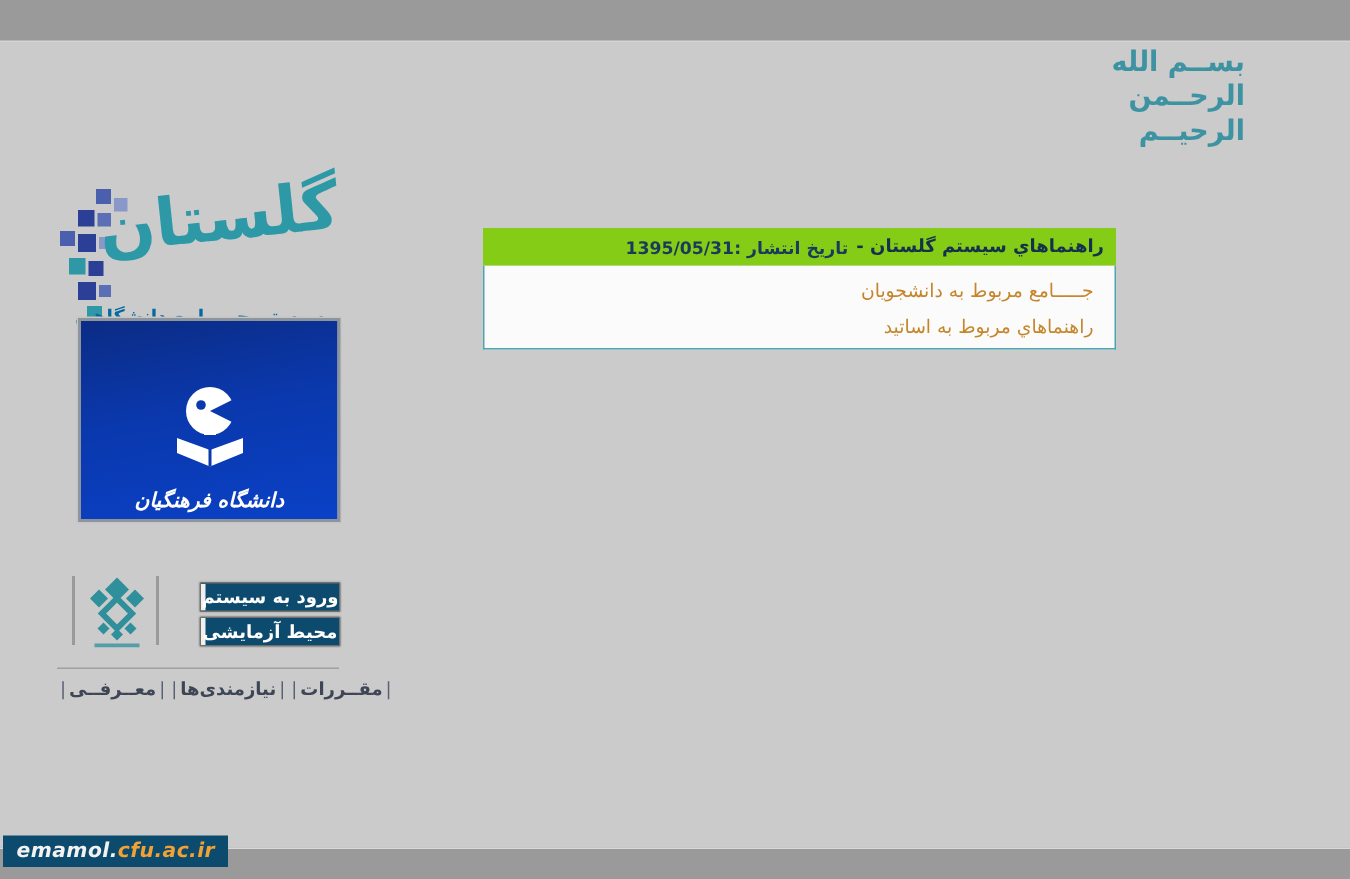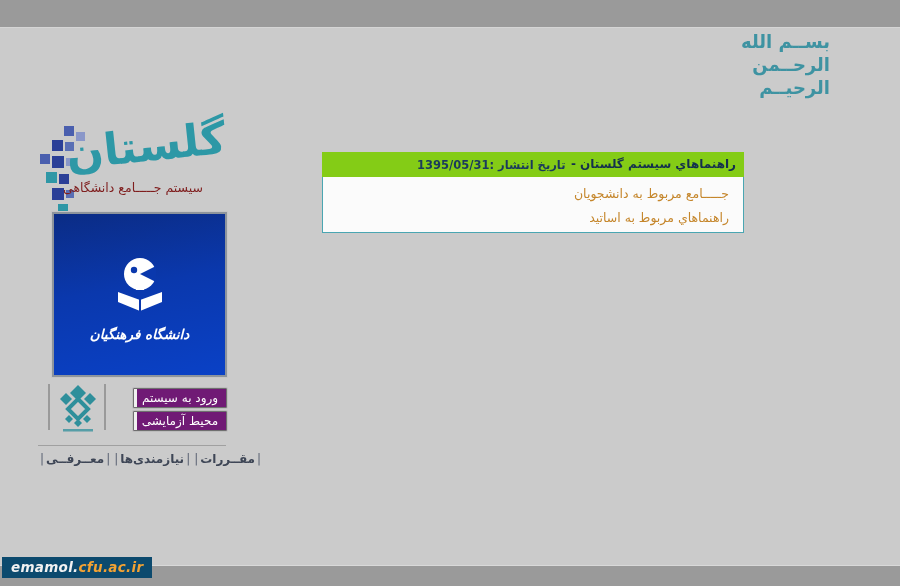--- a/index.html
+++ b/index.html
@@ -15,42 +15,42 @@
   
   .bismillah { position:absolute; left:740px; top:32px; width:90px;
                color:#3e93a2; font-weight:bold; font-size:18px; line-height:22px;
                text-align:right; direction:rtl; transform:scaleY(1.05); }
 
   
   .pixel-mosaic { position:absolute; left:38px; top:126px; }
   .wordmark { position:absolute; left:62px; top:102px; width:168px; height:88px;
               color:#2d98a6; font-size:44px; font-weight:bold; direction:rtl;
               text-align:center; line-height:88px; transform:rotate(-6deg); }
-  .brand-subtitle { position:absolute; left:40px; top:180px; width:186px;
-                    color:#7f1d1d; font-size:12.5px; font-weight:normal;
+  .brand-subtitle { position:absolute; left:40px; top:203px; width:186px;
+                    color:#0369a1; font-size:12.5px; font-weight:bold;
                     direction:rtl; text-align:center; letter-spacing:.5px; white-space:nowrap; }
 
   
-  .univ-box { position:absolute; left:52px; top:212px; width:175px; height:165px;
+  .univ-box { position:absolute; left:52px; top:212px; width:175px; height:136px;
               border:2px solid #8d949c; box-shadow:0 0 0 1px #c6c6c6;
               background:linear-gradient(170deg,#0b2c85 0%,#0a38ad 45%,#0a41c6 100%);
               display:flex; flex-direction:column; align-items:center; }
   .univ-box .emblem { margin-top:40px; }
   .univ-name { margin-top:8px; color:#ffffff; font-size:13.5px; font-weight:bold;
                font-style:italic; direction:rtl; white-space:nowrap; }
 
   
   .vbar { position:absolute; top:384px; width:2px; height:46px; background:#9a9a9a; }
   .vbar.left { left:48px; } .vbar.right { left:104px; }
   .vendor-logo { position:absolute; left:56px; top:383px; }
 
   
   .action-btn { position:absolute; left:133px; width:94px; height:20px;
-                background:#701a75; border:1px solid #6f6f6f; border-radius:1px;
-                color:#ffffff; font-size:12px; font-weight:normal; line-height:18px;
+                background:#0c4a6e; border:1px solid #6f6f6f; border-radius:1px;
+                color:#ffffff; font-size:12px; font-weight:bold; line-height:18px;
                 text-align:center; direction:rtl; cursor:pointer;
                 box-shadow:inset 3px 0 0 #f0f0f0, 0 0 0 1px #bdbdbd; }
   .action-btn.login { top:388px; } .action-btn.test { top:411px; }
 
   
   .footer-links { position:absolute; left:38px; top:445px; width:188px;
                   border-top:1px solid #a0a0a0; padding-top:6px;
                   display:flex; direction:ltr; justify-content:space-between;
                   font-size:12px; font-weight:bold; color:#3e4656; }
   .footer-link { cursor:pointer; white-space:nowrap; direction:rtl;text-align:right; }

